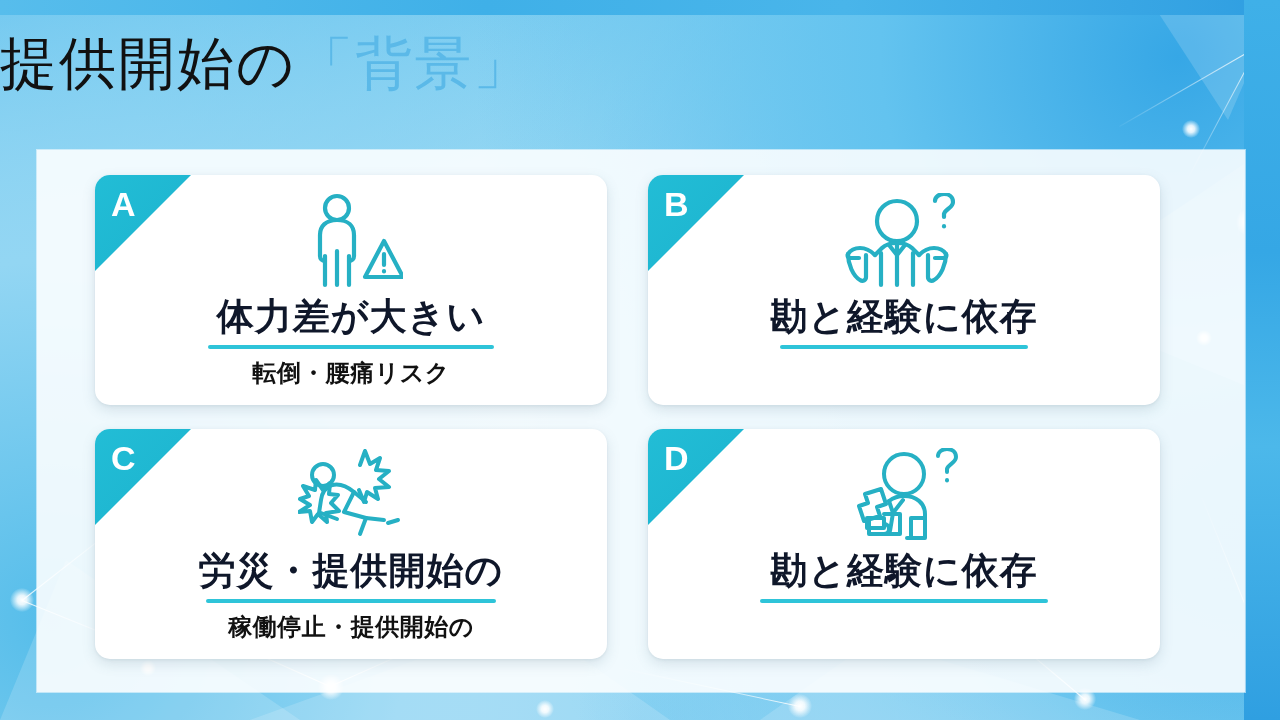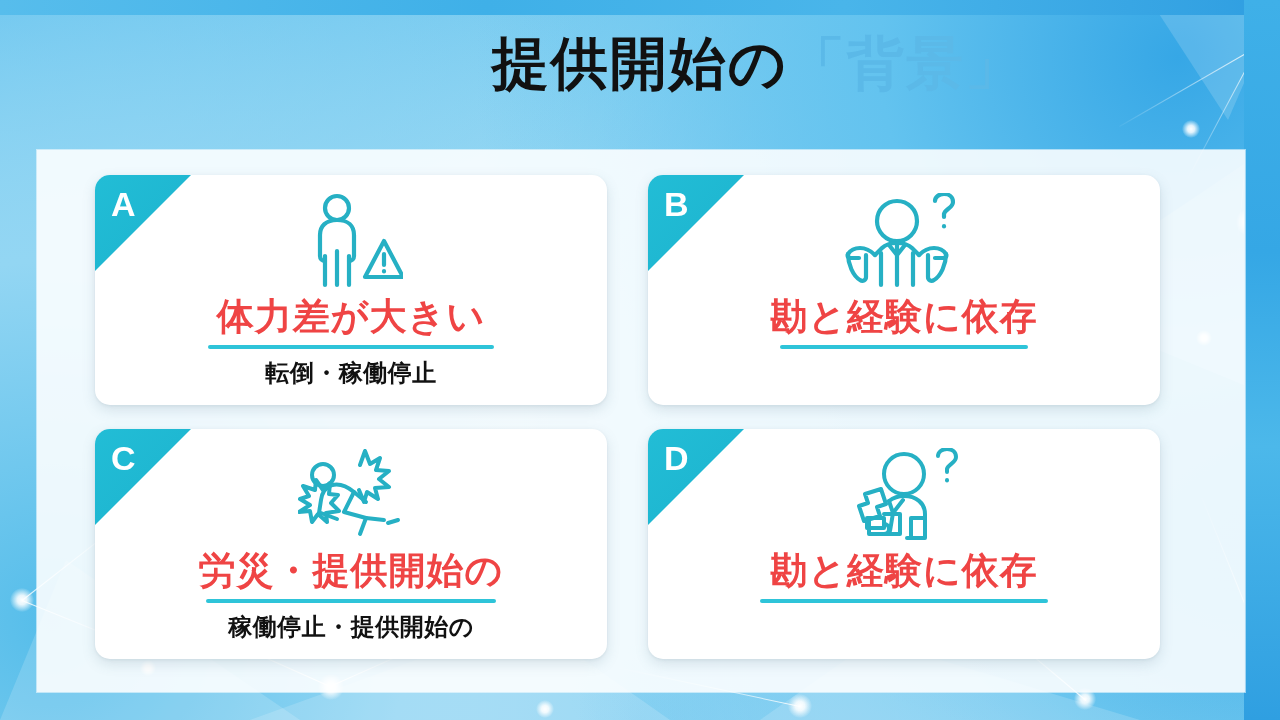--- a/index.html
+++ b/index.html
@@ -42,22 +42,22 @@
 
   
   .panel{
     position:absolute;left:37px;top:150px;width:1208px;height:542px;
     background:rgba(255,255,255,.88);
     box-shadow:0 0 0 1px rgba(255,255,255,.55);
   }
 
   
   .title{
-    position:absolute;left:0;top:31px;width:1024px;text-align:right;
-    font-size:57px;font-weight:700;letter-spacing:2px;color:#111111;
+    position:absolute;left:0;top:31px;width:1024px;text-align:left;
+    font-size:57px;font-weight:400;letter-spacing:2px;color:#111111;
     line-height:1.15;white-space:nowrap;
   }
   .title .hl{color:#5bb9e8;}
 
   
   .grid{
     position:absolute;left:95px;top:175px;width:1065px;height:484px;
     display:grid;grid-template-columns:512px 512px;grid-template-rows:230px 230px;
     column-gap:41px;row-gap:24px;
   }
@@ -76,21 +76,21 @@
     position:absolute;left:16px;top:12px;
     font-size:34px;font-weight:700;color:#ffffff;line-height:1;
     font-family:"Liberation Sans","DejaVu Sans",sans-serif;
   }
   .icon-wrap{
     margin-top:16px;height:104px;display:flex;align-items:center;justify-content:center;
   }
   .icon-wrap svg{display:block;}
   .card-heading{
     margin-top:2px;
-    font-size:37px;font-weight:700;color:#ef4444;letter-spacing:1px;
+    font-size:37px;font-weight:700;color:#0f172a;letter-spacing:1px;
     line-height:1.1;white-space:nowrap;
   }
   .heading-rule{
     margin-top:7px;height:4px;border-radius:2px;background:#2ec4d9;
   }
   .card-sub{
     margin-top:11px;
     font-size:24px;font-weight:700;color:#111111;letter-spacing:.5px;
     line-height:1.1;white-space:nowrap;
   }
@@ -155,21 +155,21 @@
           <circle cx="38" cy="15" r="12"></circle>
           <path d="M38 27c-11 0-17 6-17 15v21c0 3 2 5 5 5"></path>
           <path d="M38 27c11 0 17 6 17 15v21c0 3-2 5-5 5"></path>
           <path d="M26 63v29M38 58v34M50 63v29"></path>
           <path d="M85 48 104 84H66Z"></path>
           <path d="M85 61v11M85 78v.5"></path>
         </svg>
       </div>
       <div class="card-heading">体力差が大きい</div>
       <div class="heading-rule" style="width:286px"></div>
-      <div class="card-sub">転倒・稼働停止</div>
+      <div class="card-sub">転倒・腰痛リスク</div>
     </div>
 
     <div class="card">
       <div class="corner"></div>
       <div class="corner-letter">B</div>
       <div class="icon-wrap">
         <svg width="118" height="100" viewBox="0 0 118 100" fill="none" stroke="#26b0c4" stroke-width="4.2" stroke-linecap="round" stroke-linejoin="round">
           <circle cx="52" cy="28" r="20"></circle>
           <path d="M52 50c-7 0-12 2-15 5l-7 7"></path>
           <path d="M52 50c7 0 12 2 15 5l7 7"></path>

